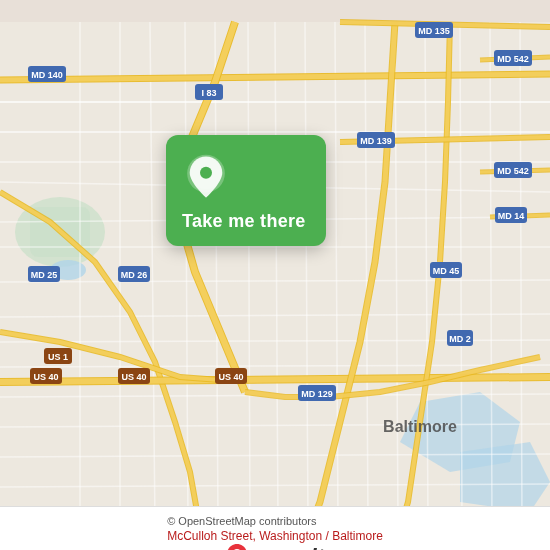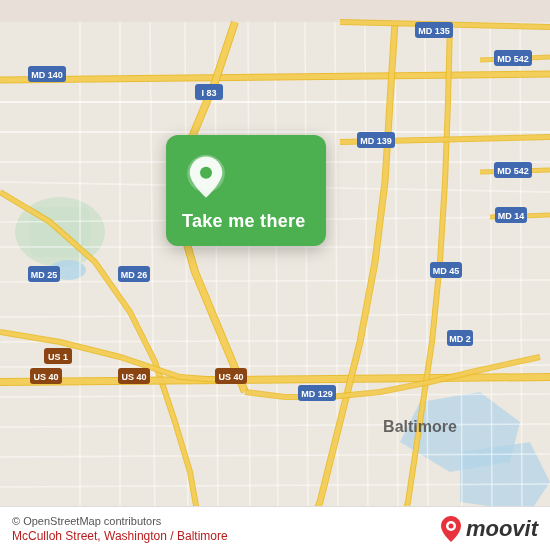--- a/index.html
+++ b/index.html
@@ -64,20 +64,21 @@
       bottom: 0;
       left: 0;
       width: 100%;
       background: #fff;
       border-top: 1px solid #ddd;
       display: flex;
       align-items: center;
       justify-content: space-between;
       padding: 8px 12px;
       height: 44px;
+      flex-direction: column;
     }
 
     #copyright-text {
       font-size: 11px;
       color: #555;
     }
 
     #address-text {
       font-size: 12px;
       color: #b91c1c;

